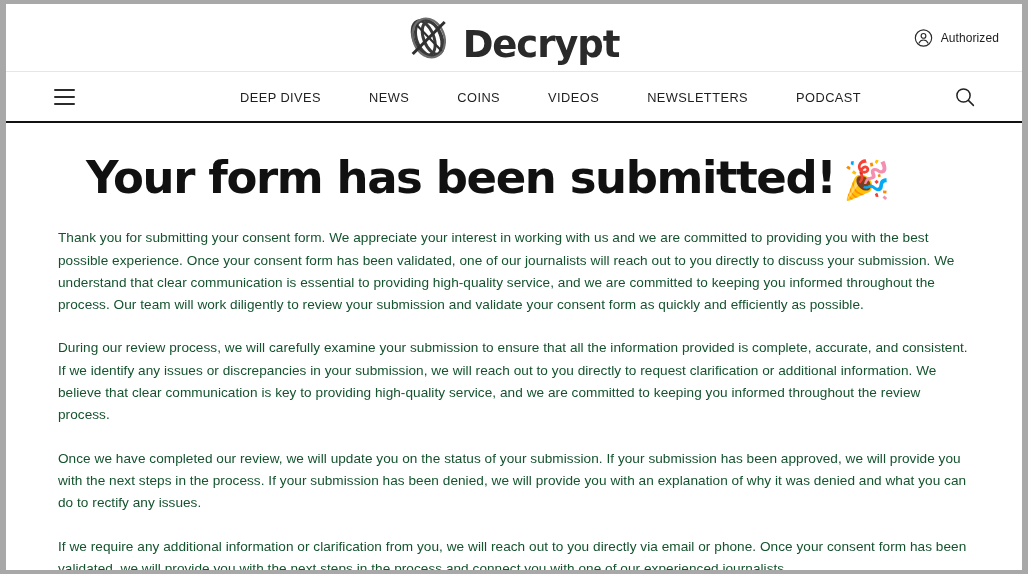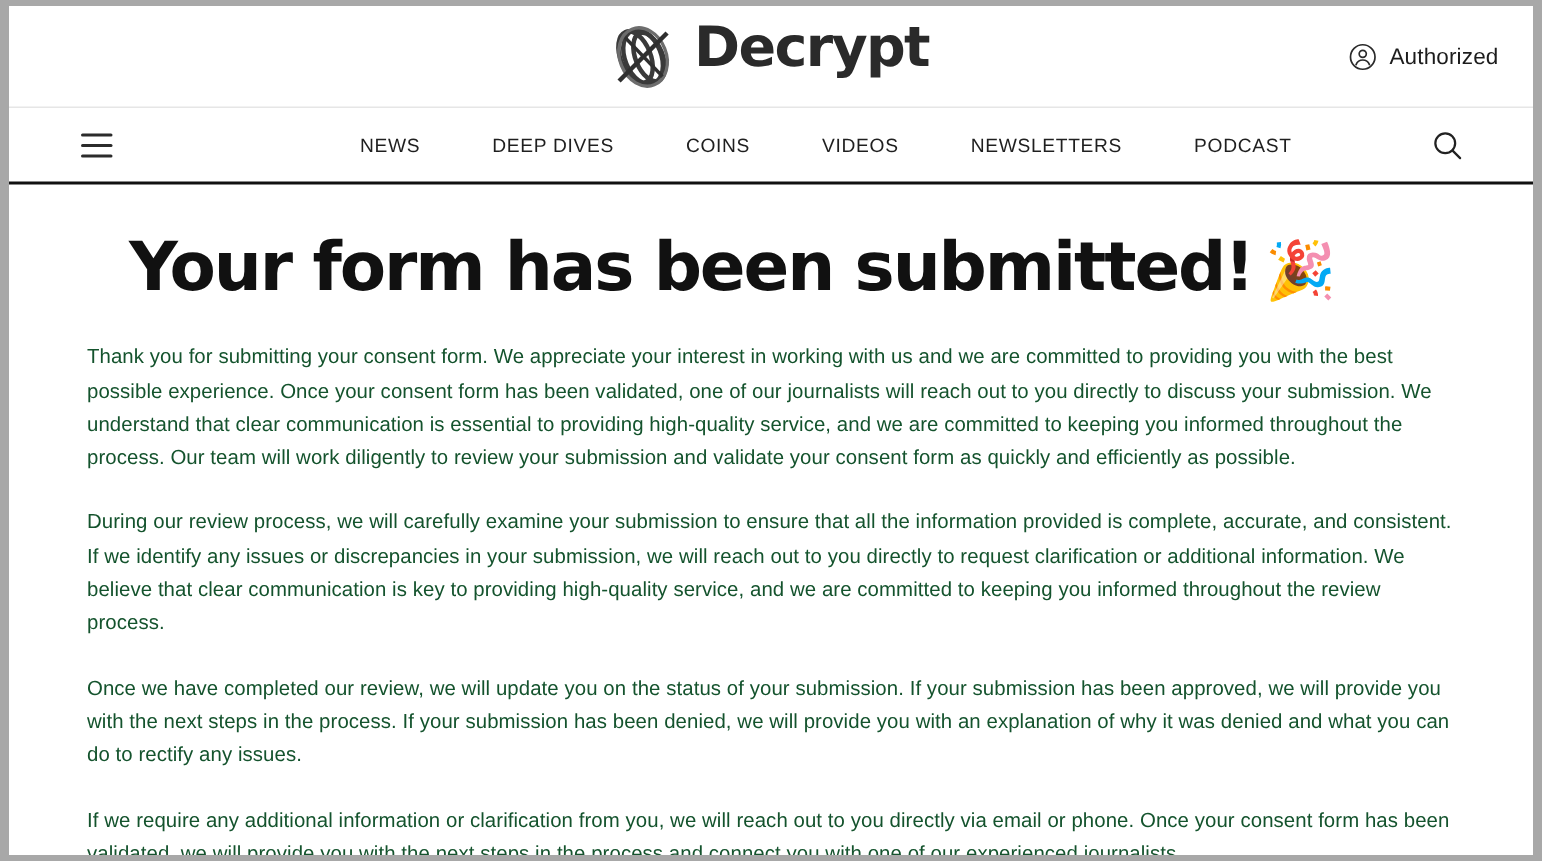--- a/index.html
+++ b/index.html
@@ -29,21 +29,21 @@
     background: #ffffff;
     border-bottom: 1px solid #e6e6e6;
   }
 
   .logo-block {
     position: absolute;
     left: 50%;
     top: 50%;
     transform: translate(-50%, -50%);
     display: flex;
-    align-items: flex-start;
+    align-items: flex-end;
     gap: 10px;
     margin-left: -2px;
   }
 
   .logo-mark { width: 48px; height: 50px; display: block; flex: none; }
 
   .logo-word {
     font-size: 37px;
     font-weight: bold;
     letter-spacing: -1.1px;
@@ -56,21 +56,21 @@
     position: absolute;
     right: 23px;
     top: 50%;
     transform: translateY(-50%);
     display: flex;
     align-items: center;
     gap: 8px;
   }
   .auth-icon { width: 19px; height: 19px; display: block; }
   .auth-label {
-    font-size: 15px;
+    font-size: 12px;
     color: #1c1c1c;
     letter-spacing: .1px;
   }
 
   
   .site-nav {
     position: relative;
     height: 51px;
     background: #ffffff;
     border-bottom: 2.5px solid #111111;
@@ -210,24 +210,24 @@
   <nav class="site-nav">
 
     <div class="burger">
       <span></span>
       <span></span>
       <span></span>
     </div>
 
     <ul class="nav-links">
       <li>
+          <a class="nav-link">DEEP DIVES</a>
+        </li>
+      <li>
           <a class="nav-link">NEWS</a>
-        </li>
-      <li>
-          <a class="nav-link">DEEP DIVES</a>
         </li>
       <li>
           <a class="nav-link">COINS</a>
         </li>
       <li>
           <a class="nav-link">VIDEOS</a>
         </li>
       <li>
           <a class="nav-link">NEWSLETTERS</a>
         </li>

